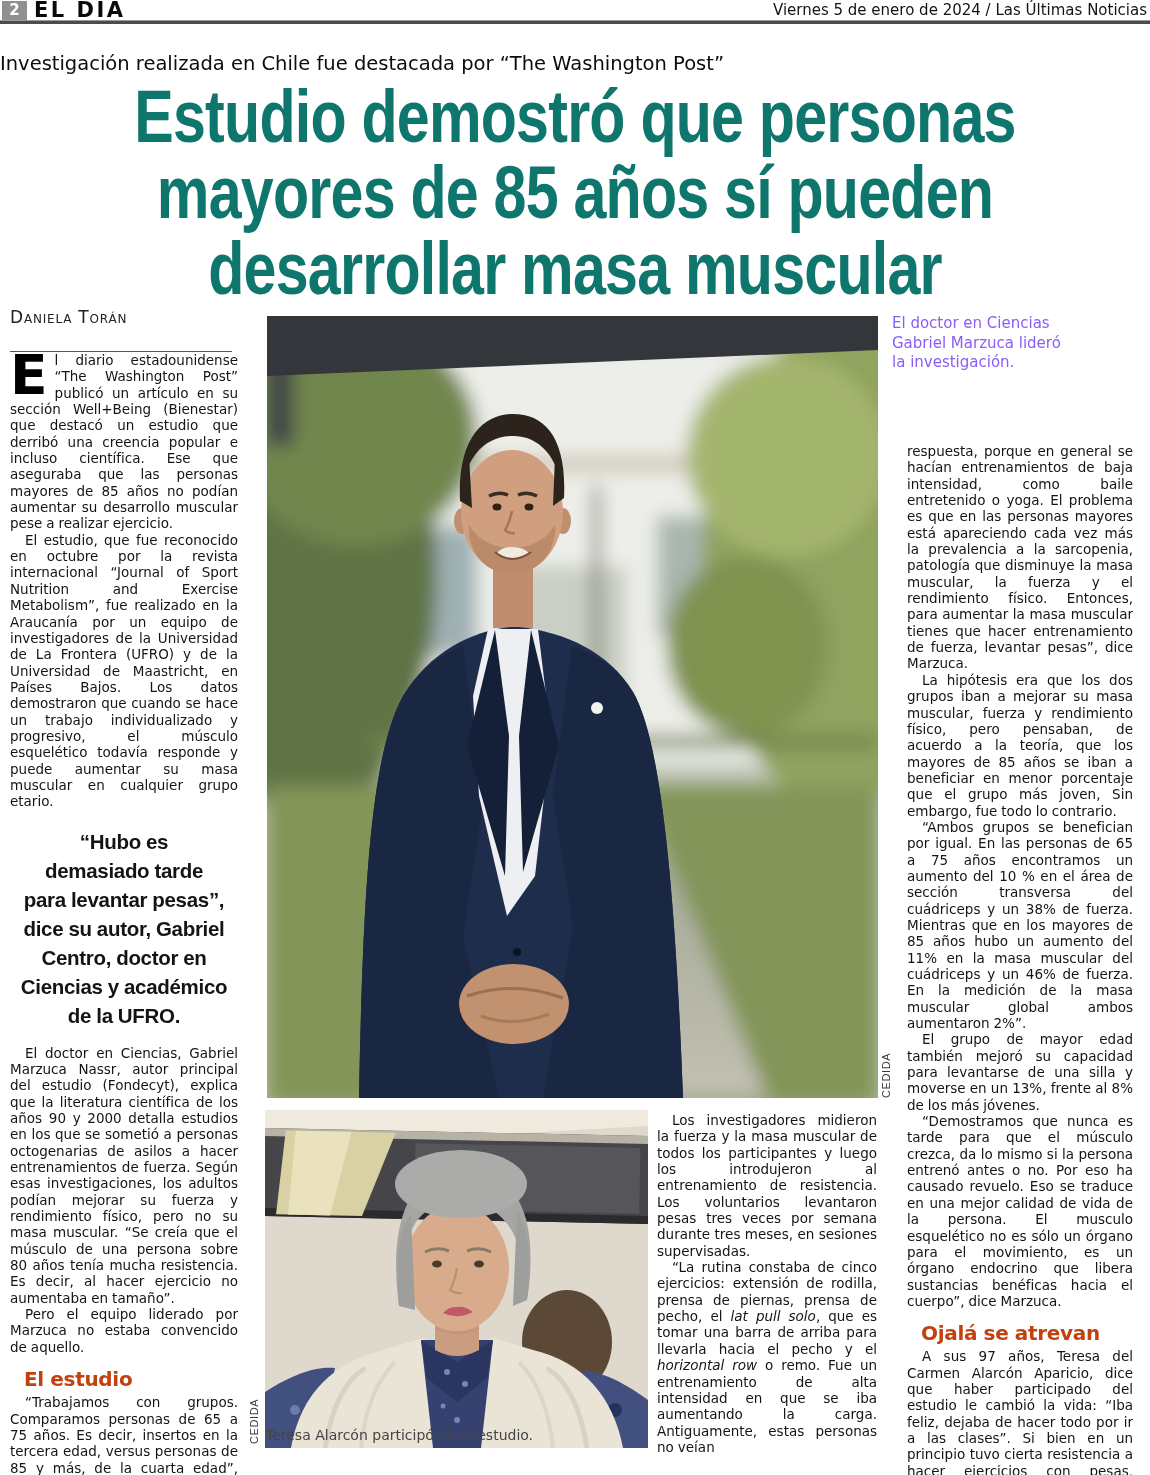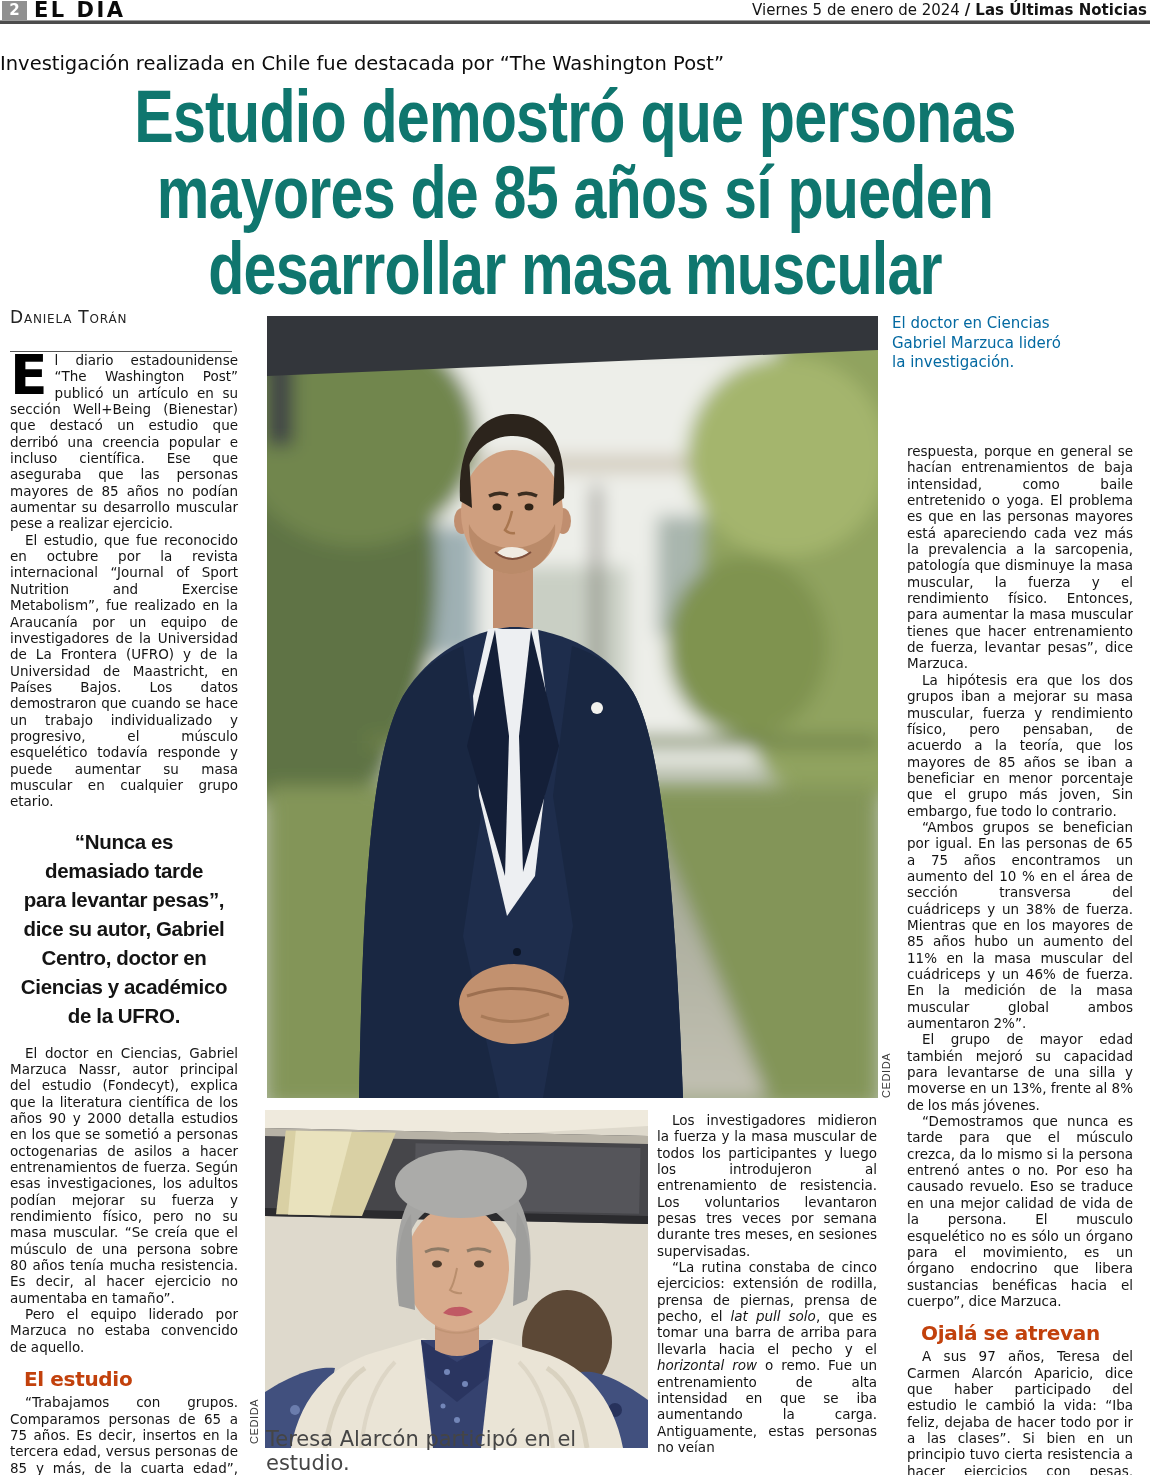--- a/index.html
+++ b/index.html
@@ -6,21 +6,21 @@
   .page{position:relative;width:1150px;height:1475px;background:#fff;overflow:hidden;
         font-family:"DejaVu Sans",sans-serif;color:#111;}
   
   .hdr{position:absolute;top:0;left:2px;right:3px;height:20px;display:flex;
        justify-content:space-between;align-items:center;}
   .hdr-left{display:flex;align-items:center;gap:7px;}
   .pagenum{width:25px;height:19px;background:#909090;color:#fff;font-weight:700;
            font-size:15px;display:flex;align-items:center;justify-content:center;}
   .brand{font-size:21px;font-weight:800;letter-spacing:2.5px;color:#0a0a0a;}
   .dateline{font-size:15px;color:#141414;}
-  .dateline .pub{font-weight:700;}
+  .dateline .pub{font-weight:400;}
   .hdr-rule{position:absolute;top:20px;left:0;width:100%;height:3px;background:#4c4c4c;
             border-top:1px solid #9a9a9a;}
   
   .kicker{position:absolute;top:52px;left:0;width:100%;text-align:left;
           font-size:19.5px;color:#0c0c0c;}
   .headline{position:absolute;top:79px;left:0;width:100%;text-align:center;
             font-weight:700;color:#0f766e;font-family:"Liberation Sans",sans-serif;}
   .hl{display:block;font-size:74px;line-height:76px;white-space:nowrap;
       transform:scaleX(0.80);transform-origin:50% 50%;letter-spacing:-1px;}
   .byline{position:absolute;left:10px;top:307px;width:222px;border-bottom:1px solid #555;
@@ -42,23 +42,23 @@
   
   .photo{position:absolute;overflow:hidden;background:#c9c9c2;}
   #photo-main{left:267px;top:316px;width:611px;height:782px;}
   #photo-sec{left:265px;top:1110px;width:383px;height:338px;}
   .photo svg{display:block;}
   .credit{position:absolute;color:#3b3b3b;font-size:11px;letter-spacing:.6px;
           writing-mode:vertical-rl;transform:rotate(180deg);
           font-family:"Liberation Sans",sans-serif;}
   #credit-main{left:880px;top:1040px;height:58px;}
   #credit-sec{left:248px;top:1386px;height:58px;}
-  .photo-caption{position:absolute;color:#0369a1;}
+  .photo-caption{position:absolute;color:#8b5cf6;}
   #cap-main{left:892px;top:314px;width:172px;font-size:15px;line-height:19.5px;text-align:left;}
-  #cap-sec{left:266px;top:1427px;width:390px;font-size:21px;color:#454545;}
+  #cap-sec{left:266px;top:1427px;width:390px;font-size:14px;color:#454545;}
   i{font-style:italic;}
 </style>
 </head>
 <body>
 
 <div class="page">
 
   <div class="hdr">
     <div class="hdr-left">
       <div class="pagenum">2</div>
@@ -78,21 +78,21 @@
     <span class="hl">mayores de 85 años sí pueden</span>
     <span class="hl">desarrollar masa muscular</span>
   </div>
 
   <div class="byline">Daniela Torán</div>
 
   <div class="colx" id="col-left">
     <p class="ni"><span class="dropcap">E</span><span>l diario estadounidense “The Washington Post” publicó un artículo en su sección Well+Being (Bienestar) que destacó un estudio que derribó una creencia popular e incluso científica. Ese que aseguraba que las personas mayores de 85 años no podían aumentar su desarrollo muscular pese a realizar ejercicio.</span></p>
     <p>El estudio, que fue reconocido en octubre por la revista internacional “Journal of Sport Nutrition and Exercise Metabolism”, fue realizado en la Araucanía por un equipo de investigadores de la Universidad de La Frontera (UFRO) y de la Universidad de Maastricht, en Países Bajos. Los datos demostraron que cuando se hace un trabajo individualizado y progresivo, el músculo esquelético todavía responde y puede aumentar su masa muscular en cualquier grupo etario.</p>
     <div class="pullquote">
-      <span class="pq-line">“Nunca es</span>
+      <span class="pq-line">“Hubo es</span>
       <span class="pq-line">demasiado tarde</span>
       <span class="pq-line">para levantar pesas”,</span>
       <span class="pq-line">dice su autor, Gabriel</span>
       <span class="pq-line">Centro, doctor en</span>
       <span class="pq-line">Ciencias y académico</span>
       <span class="pq-line">de la UFRO.</span>
     </div>
     <p>El doctor en Ciencias, Gabriel Marzuca Nassr, autor principal del estudio (Fondecyt), explica que la literatura científica de los años 90 y 2000 detalla estudios en los que se sometió a personas octogenarias de asilos a hacer entrenamientos de fuerza. Según esas investigaciones, los adultos podían mejorar su fuerza y rendimiento físico, pero no su masa muscular. “Se creía que el músculo de una persona sobre 80 años tenía mucha resistencia. Es decir, al hacer ejercicio no aumentaba en tamaño”.</p>
     <p>Pero el equipo liderado por Marzuca no estaba convencido de aquello.</p>
     <div class="subhead">El estudio</div>

